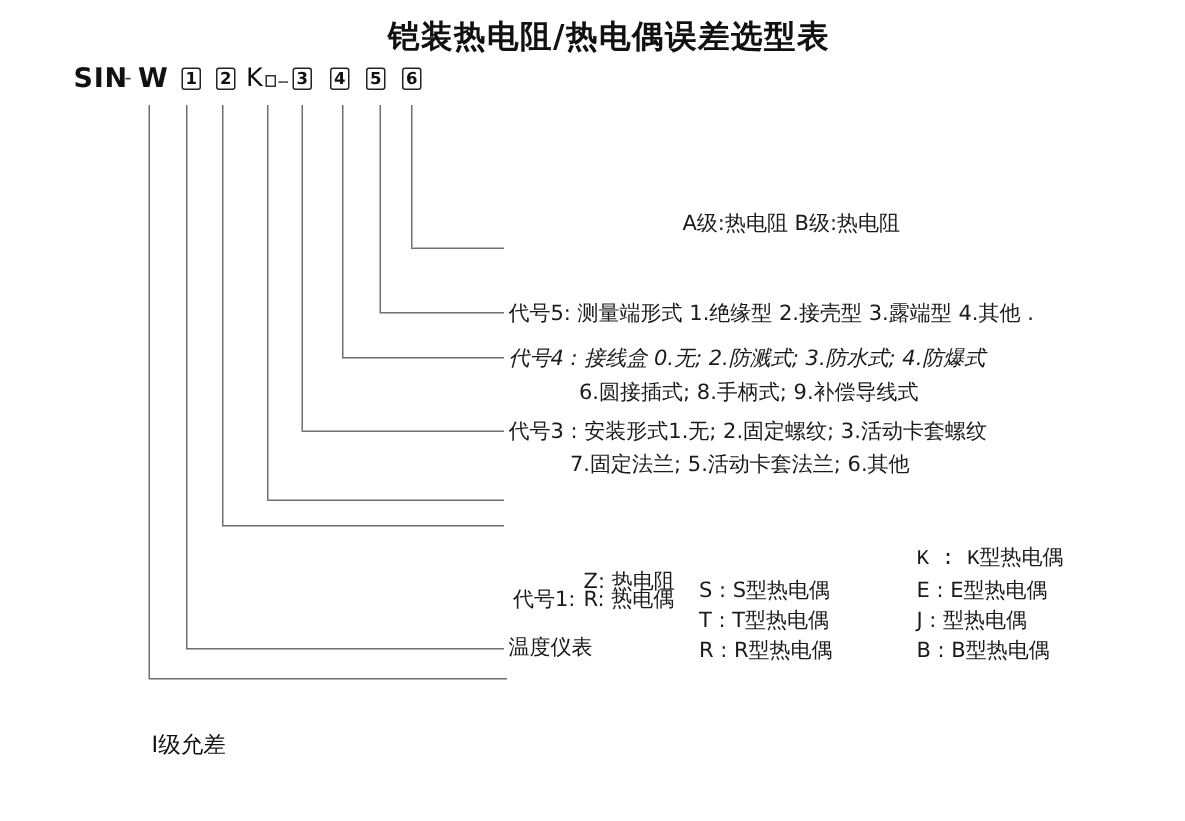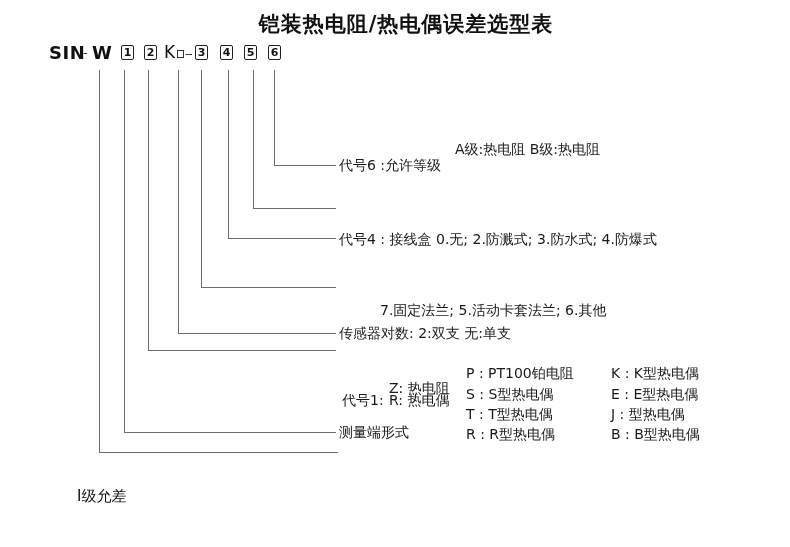--- a/index.html
+++ b/index.html
@@ -51,41 +51,41 @@
 
   <div class="hline" style="left:88px;top:452px;width:239px;"></div>
   <div class="hline" style="left:113px;top:432px;width:212px;"></div>
   <div class="hline" style="left:137px;top:350px;width:188px;"></div>
   <div class="hline" style="left:167px;top:333px;width:158px;"></div>
   <div class="hline" style="left:190px;top:287px;width:135px;"></div>
   <div class="hline" style="left:217px;top:238px;width:108px;"></div>
   <div class="hline" style="left:242px;top:208px;width:83px;"></div>
   <div class="hline" style="left:263px;top:165px;width:62px;"></div>
 
-  <span class="lbl" style="left:328px;top:156px;">代号6 :允许等级</span>
   <span class="lbl" style="left:444px;top:140px;">A级:热电阻  B级:热电阻</span>
 
+  <span class="lbl" style="left:328px;top:200px;">代号5: 测量端形式 1.绝缘型 2.接壳型 3.露端型 4.其他 .</span>
 
-  <span class="lbl" style="left:328px;top:230px;">代号4 : 接线盒 0.无; 2.防溅式; 3.防水式; 4.防爆式</span>
+  <span class="lbl" style="left:328px;top:230px;font-style:italic;">代号4 : 接线盒 0.无; 2.防溅式; 3.防水式; 4.防爆式</span>
+  <span class="lbl" style="left:375px;top:253px;">6.圆接插式; 8.手柄式; 9.补偿导线式</span>
 
+  <span class="lbl" style="left:328px;top:279px;">代号3 : 安装形式1.无; 2.固定螺纹; 3.活动卡套螺纹</span>
   <span class="lbl" style="left:369px;top:301px;">7.固定法兰; 5.活动卡套法兰; 6.其他</span>
 
-  <span class="lbl" style="left:328px;top:324px;">传感器对数: 2:双支 无:单支</span>
 
   <span class="lbl" style="left:331px;top:391px;">代号1:</span>
   <span class="lbl" style="left:378px;top:379px;">Z: 热电阻</span>
   <span class="lbl" style="left:378px;top:391px;">R: 热电偶</span>
 
-  <span class="lbl" style="left:455px;top:364px;">P : PT100铂电阻</span>
   <span class="lbl" style="left:455px;top:385px;">S : S型热电偶</span>
   <span class="lbl" style="left:455px;top:405px;">T : T型热电偶</span>
   <span class="lbl" style="left:455px;top:425px;">R : R型热电偶</span>
 
-  <span class="lbl" style="left:600px;top:364px;">K : K型热电偶</span>
+  <span class="lbl" style="left:600px;top:364px;font-family:Liberation Mono, monospace;">K : K型热电偶</span>
   <span class="lbl" style="left:600px;top:385px;">E : E型热电偶</span>
   <span class="lbl" style="left:600px;top:405px;">J : 型热电偶</span>
   <span class="lbl" style="left:600px;top:425px;">B : B型热电偶</span>
 
-  <span class="lbl" style="left:328px;top:423px;">测量端形式</span>
+  <span class="lbl" style="left:328px;top:423px;">温度仪表</span>
 
-  <span class="footer-line" style="left:66px;top:487px;">I级允差</span>
+  <span class="footer-line" style="left:90px;top:487px;">I级允差</span>
 
 </div>
 
 </body></html>

